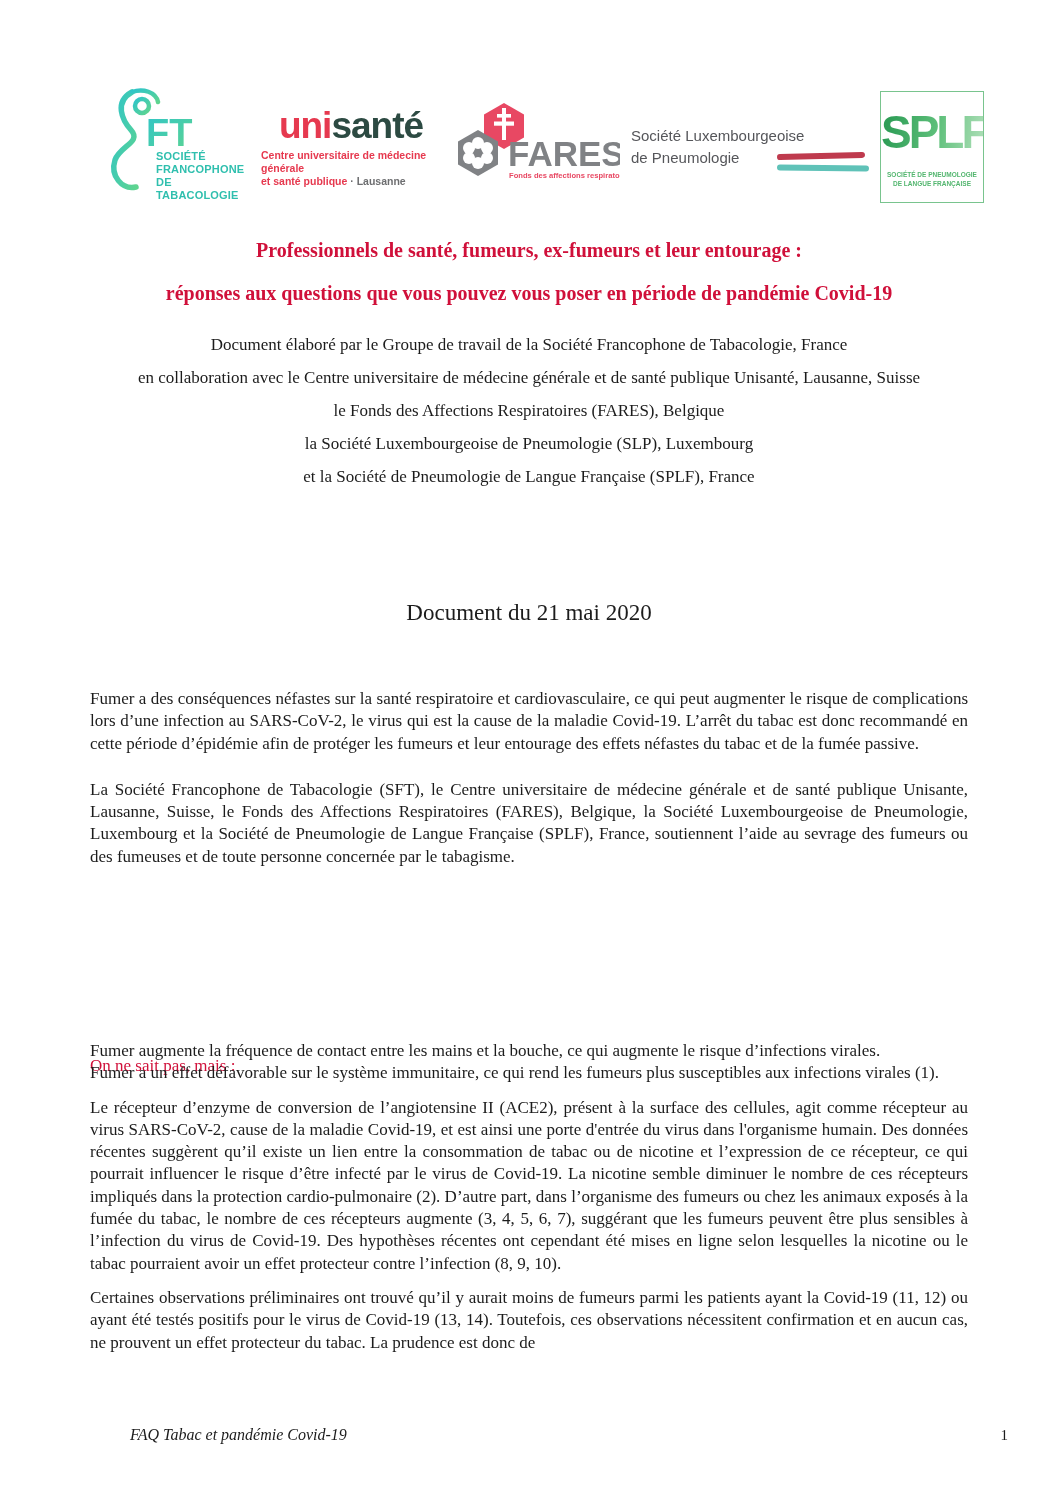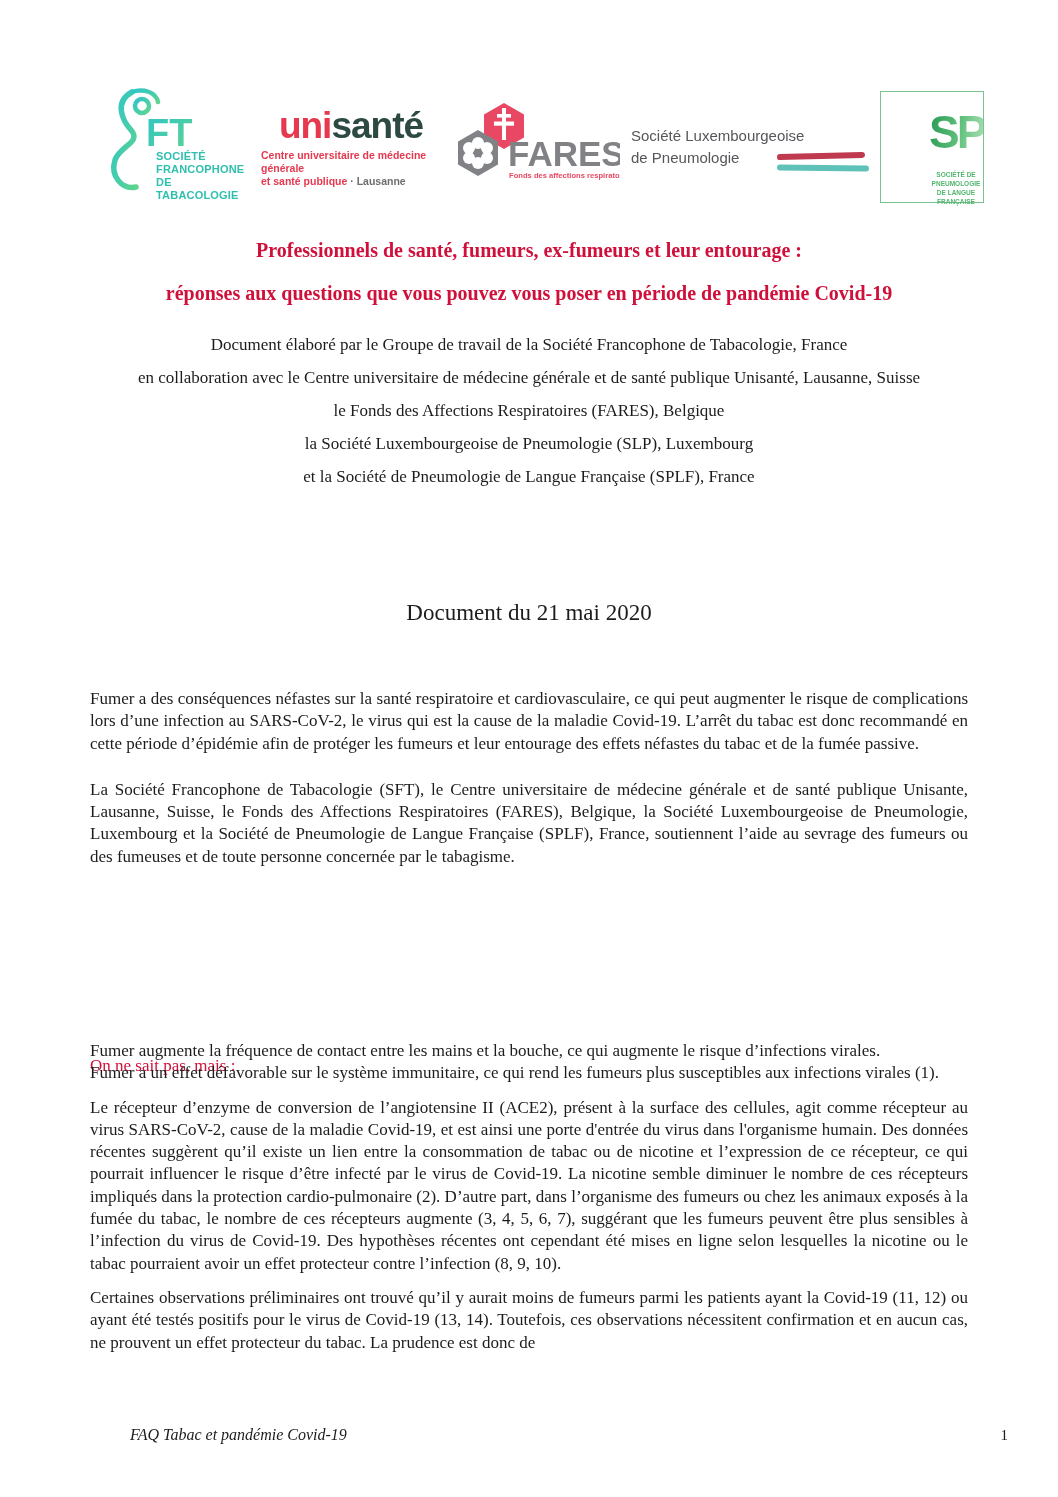--- a/index.html
+++ b/index.html
@@ -37,21 +37,21 @@
   .slp { width:238px; position:relative; }
   .slp-line { font-family:"Liberation Sans", sans-serif; font-size:15px; line-height:22px; }
   .slp-scribbles { position:absolute; right:0; top:28px; width:92px; }
   .scribble { height:6px; border-radius:3px; margin-bottom:6px; }
   .scribble.red  { width:88px; transform:rotate(-1.5deg); }
   .scribble.teal { width:92px; transform:rotate(0.5deg); }
 
   
   .splf {
     width:104px; height:112px; box-sizing:border-box;
-    border:1.5px solid #79c48e; padding-top:8px; text-align:center;padding-left:48px;
+    border:1.5px solid #79c48e; padding-top:8px; text-align:center;
   }
   .splf-acronym {
     font-family:"Liberation Sans", sans-serif; font-weight:bold; font-size:46px;
     letter-spacing:-3px; line-height:64px;
     background:linear-gradient(100deg,#2f9e57 10%,#5fc07b 55%,#a9ddb4 95%);
     -webkit-background-clip:text; background-clip:text; color:transparent;
   }
   .splf-caption { font-family:"Liberation Sans", sans-serif; font-size:6.5px; font-weight:bold; color:#53b66f; line-height:9px; margin-top:6px; }
 
   

